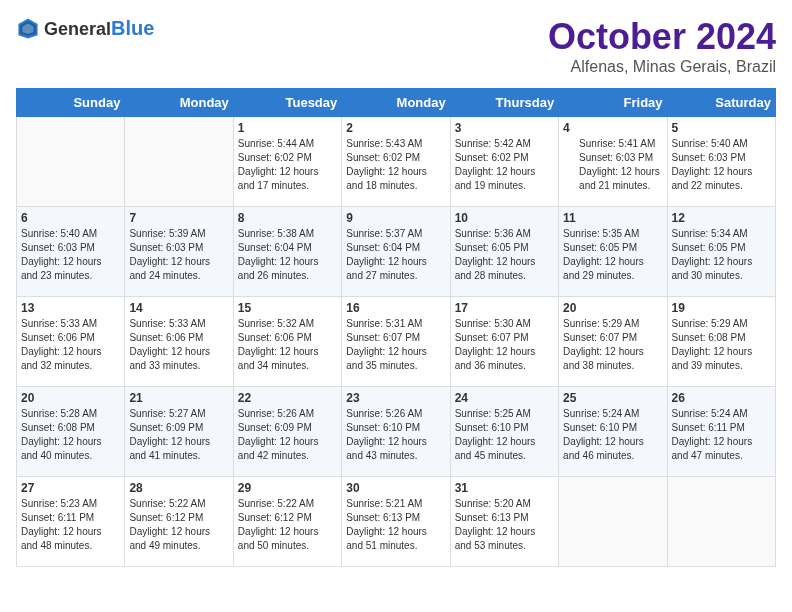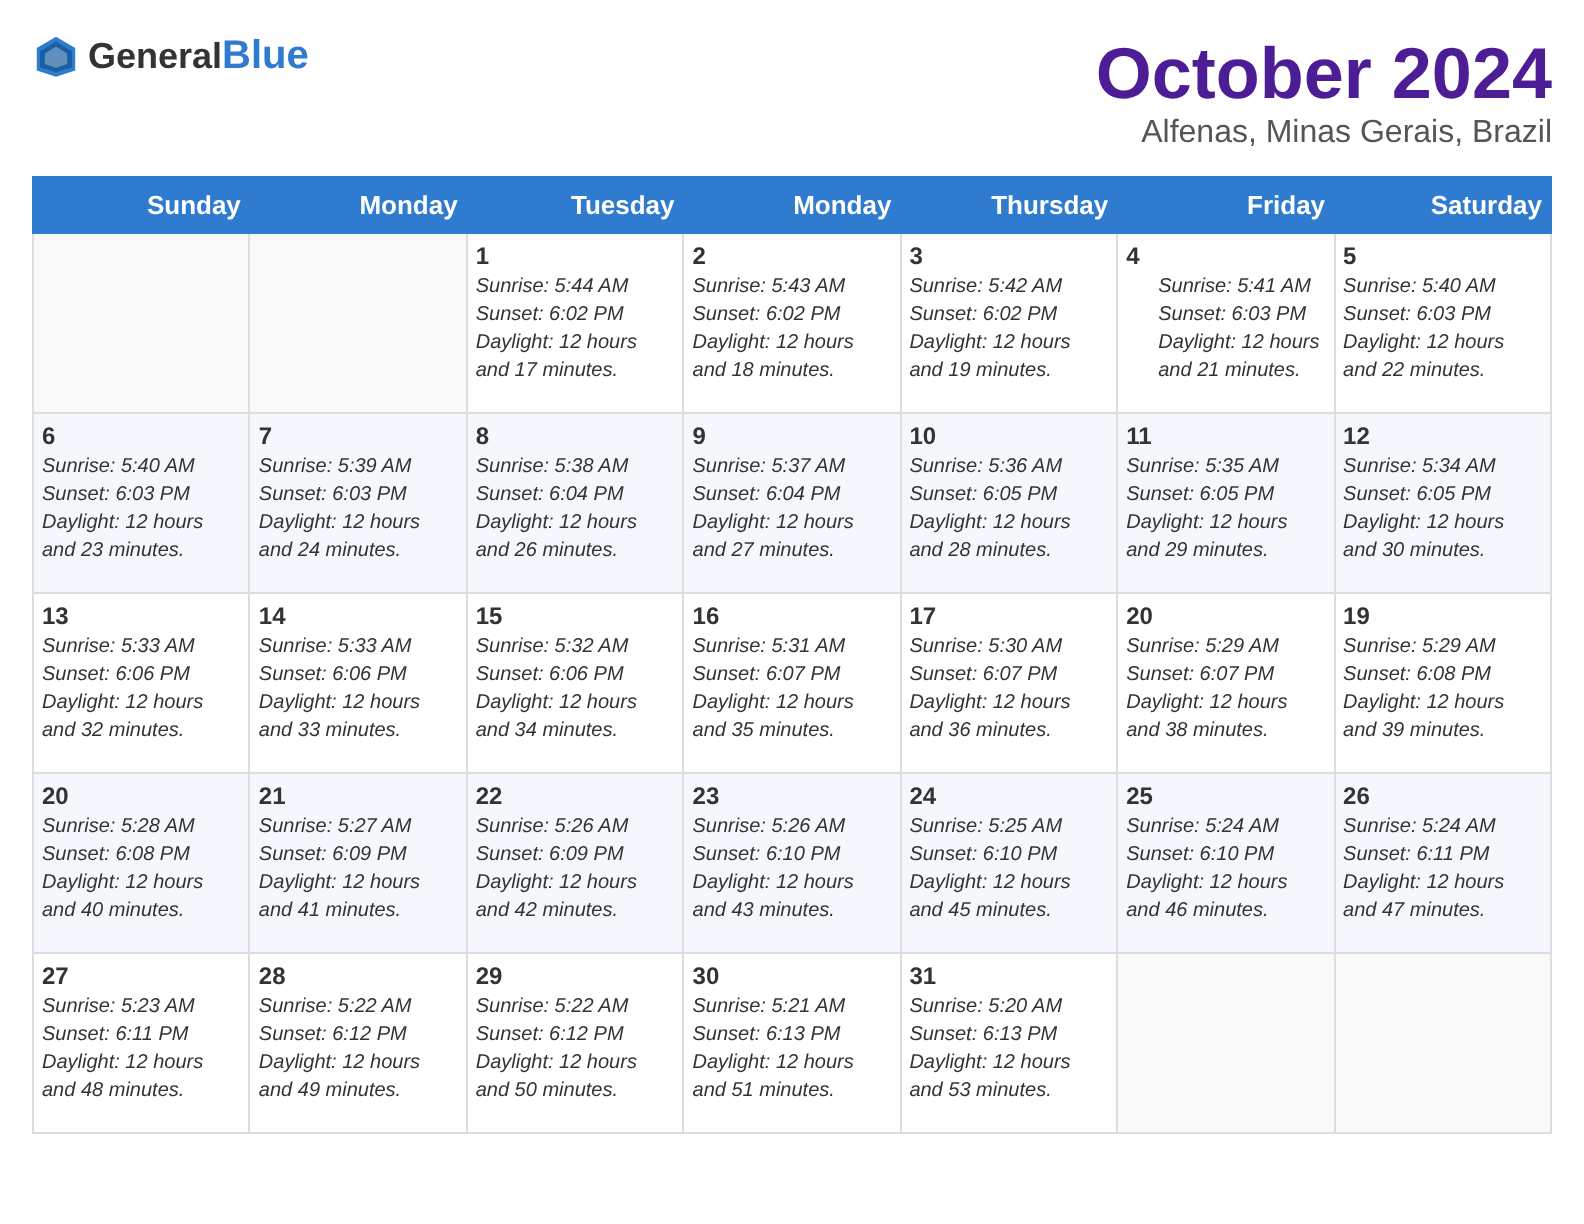--- a/index.html
+++ b/index.html
@@ -79,21 +79,20 @@
     .day-number {
       font-size: 12px;
       font-weight: bold;
       display: block;
       margin-bottom: 2px;
     }
     .day-info {
       font-size: 10px;
       line-height: 1.4;
       color: #333;
-      font-style: italic;
     }
     .empty-cell {
       background: #f9f9f9;
     }
     tbody tr:nth-child(odd) {
       background: #fff;
     }
     tbody tr:nth-child(even) {
       background: #f4f8fd;
     }

